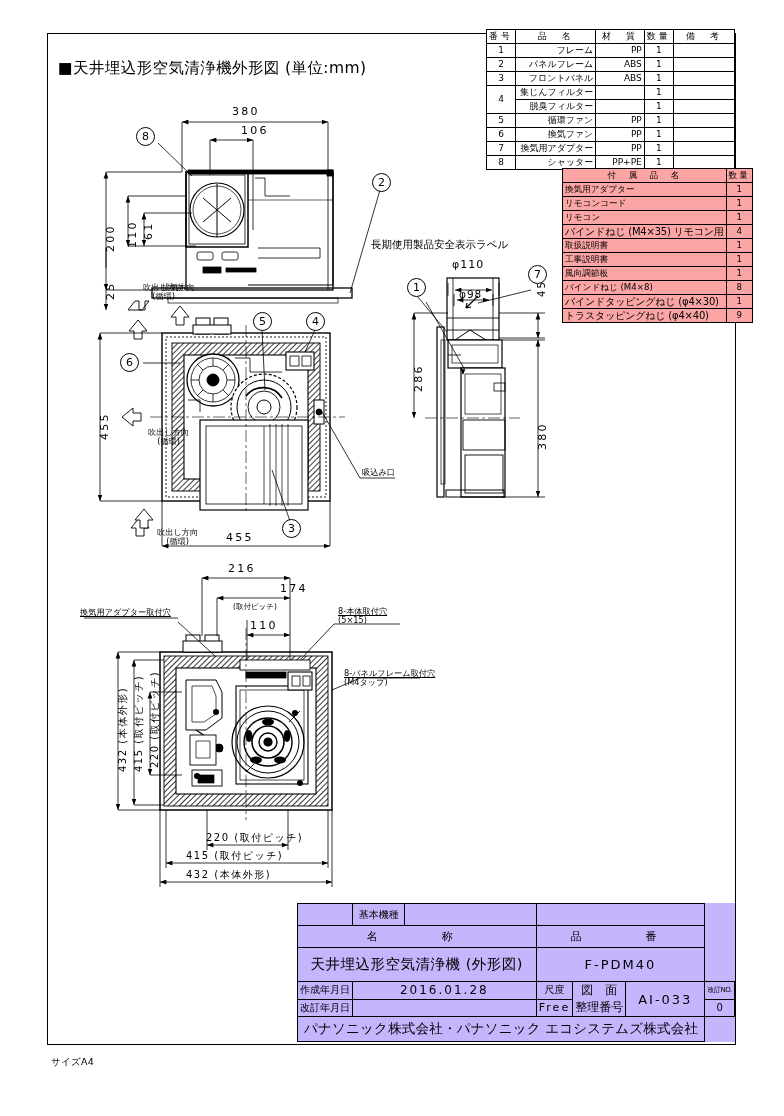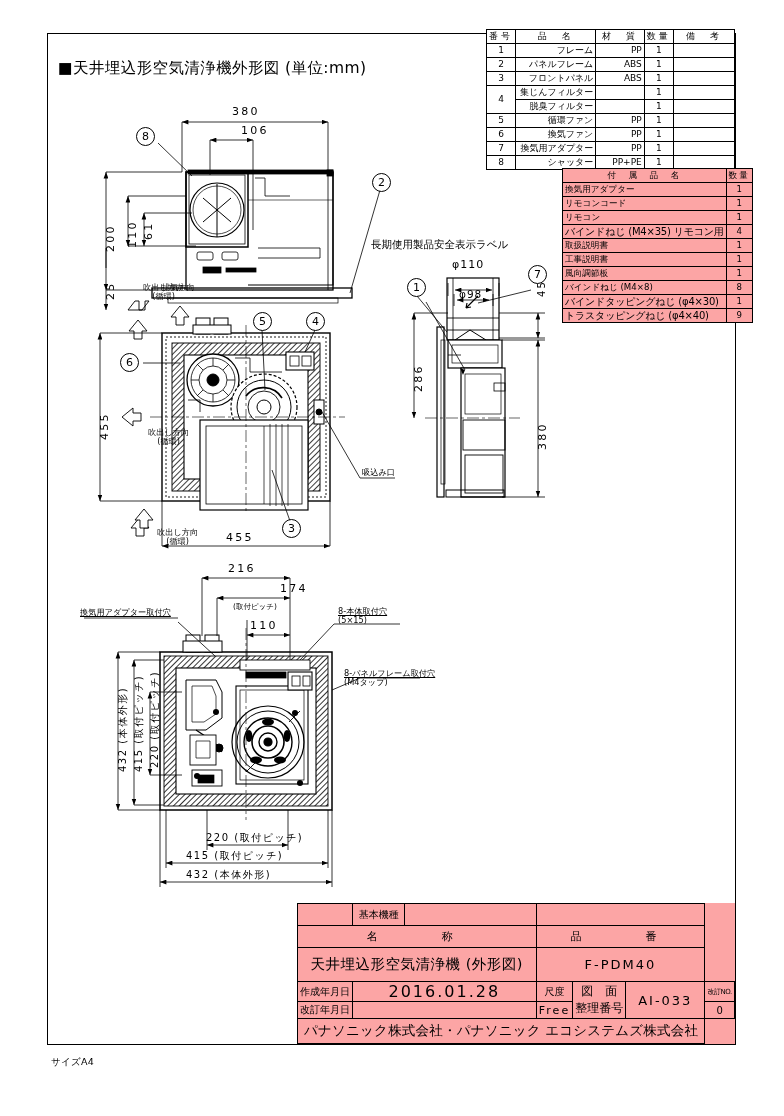--- a/index.html
+++ b/index.html
@@ -112,21 +112,21 @@
   .ctr { text-align: center; margin-left: 34px; }
   .ul { text-decoration: underline; text-align: right; }
 
   
   #title-block {
     position: absolute;
     left: 297px; top: 903px;
     width: 438px;
     border-collapse: collapse;
     font-size: 11px;
-    background: #fca5a5;
+    background: #c4b5fd;
   }
   #title-block td {
     border: 1px solid #000;
     padding: 0 2px;
     font-weight: normal;
     text-align: center;
     white-space: nowrap;
   }
   .tb-r1 { height: 22px; }
   .tb-r2 { height: 22px; }
@@ -661,21 +661,21 @@
   <tr class="tb-r2">
     <td colspan="3" class="tb-name-hdr">名　　称</td>
     <td colspan="3" class="tb-name-hdr">品　　番</td>
   </tr>
   <tr class="tb-r3">
     <td colspan="3" class="tb-big">天井埋込形空気清浄機 (外形図)</td>
     <td colspan="3" class="tb-mono">F-PDM40</td>
   </tr>
   <tr class="tb-r4">
     <td class="tb-label">作成年月日</td>
-    <td colspan="2" class="tb-mono" style="font-size:16px;">2016.01.28</td>
+    <td colspan="2" class="tb-mono" style="font-size:12px;">2016.01.28</td>
     <td class="tb-label" style="width:38px;">尺度</td>
     <td rowspan="2" class="tb-label" style="width:34px; font-size:12px;">
       <span>図　面</span><br>
       <span>整理番号</span>
     </td>
     <td rowspan="2" class="tb-mono" style="width:139px;">AI-033</td>
     <td class="tb-tiny" style="width:39px;">改訂NO.</td>
   </tr>
   <tr class="tb-r5">
     <td class="tb-label">改訂年月日</td>

